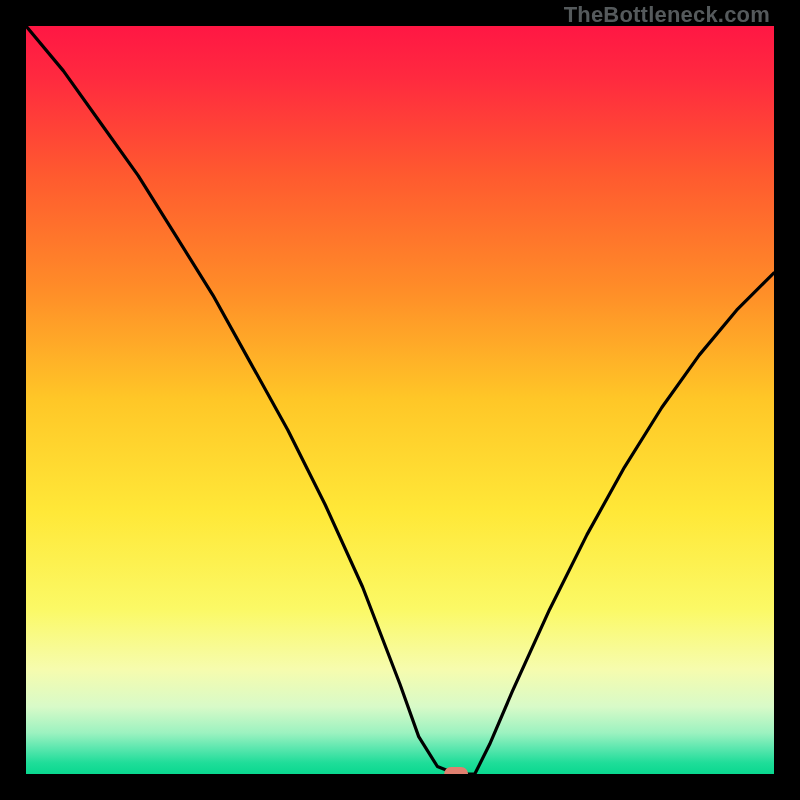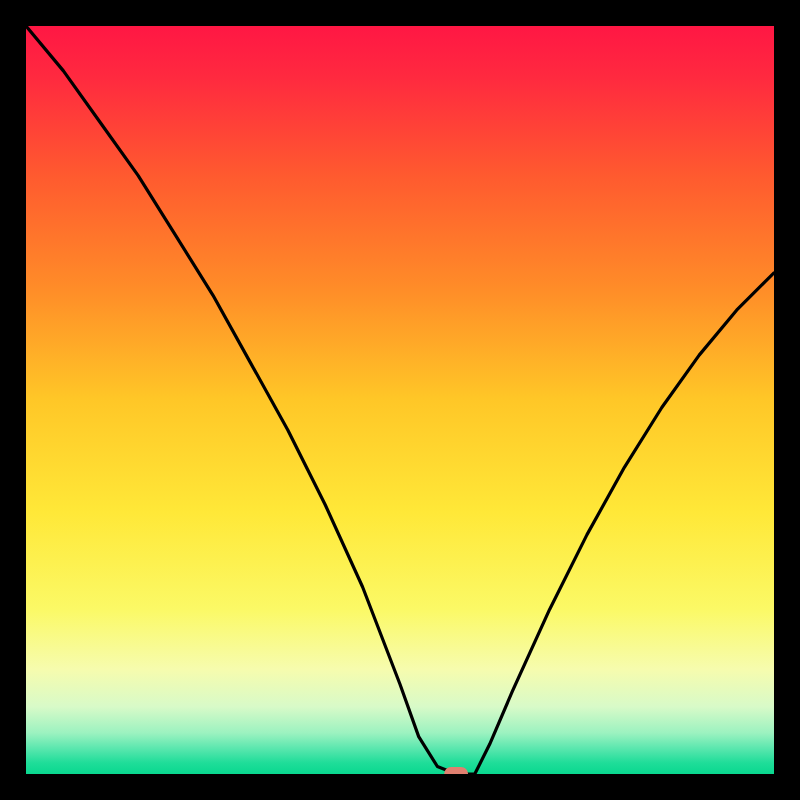--- a/index.html
+++ b/index.html
@@ -32,20 +32,21 @@
     font-weight: 600;
     color: #555a5c;
     letter-spacing: 0.2px;
   }
   svg { display: block; }
 </style>
 </head>
 <body>
 
 <div class="frame">
+  <div class="watermark">TheBottleneck.com</div>
   <div class="plot-area">
     <svg id="plot-svg" width="748" height="748" viewBox="0 0 748 748">
       <defs>
         <linearGradient id="bg-grad" x1="0" y1="0" x2="0" y2="1">
             <stop offset="0%" stop-color="#FF1744"></stop>
             <stop offset="7.000000000000001%" stop-color="#FF2A3F"></stop>
             <stop offset="20%" stop-color="#FF5A2F"></stop>
             <stop offset="35%" stop-color="#FF8C28"></stop>
             <stop offset="50%" stop-color="#FFC727"></stop>
             <stop offset="65%" stop-color="#FFE838"></stop>

